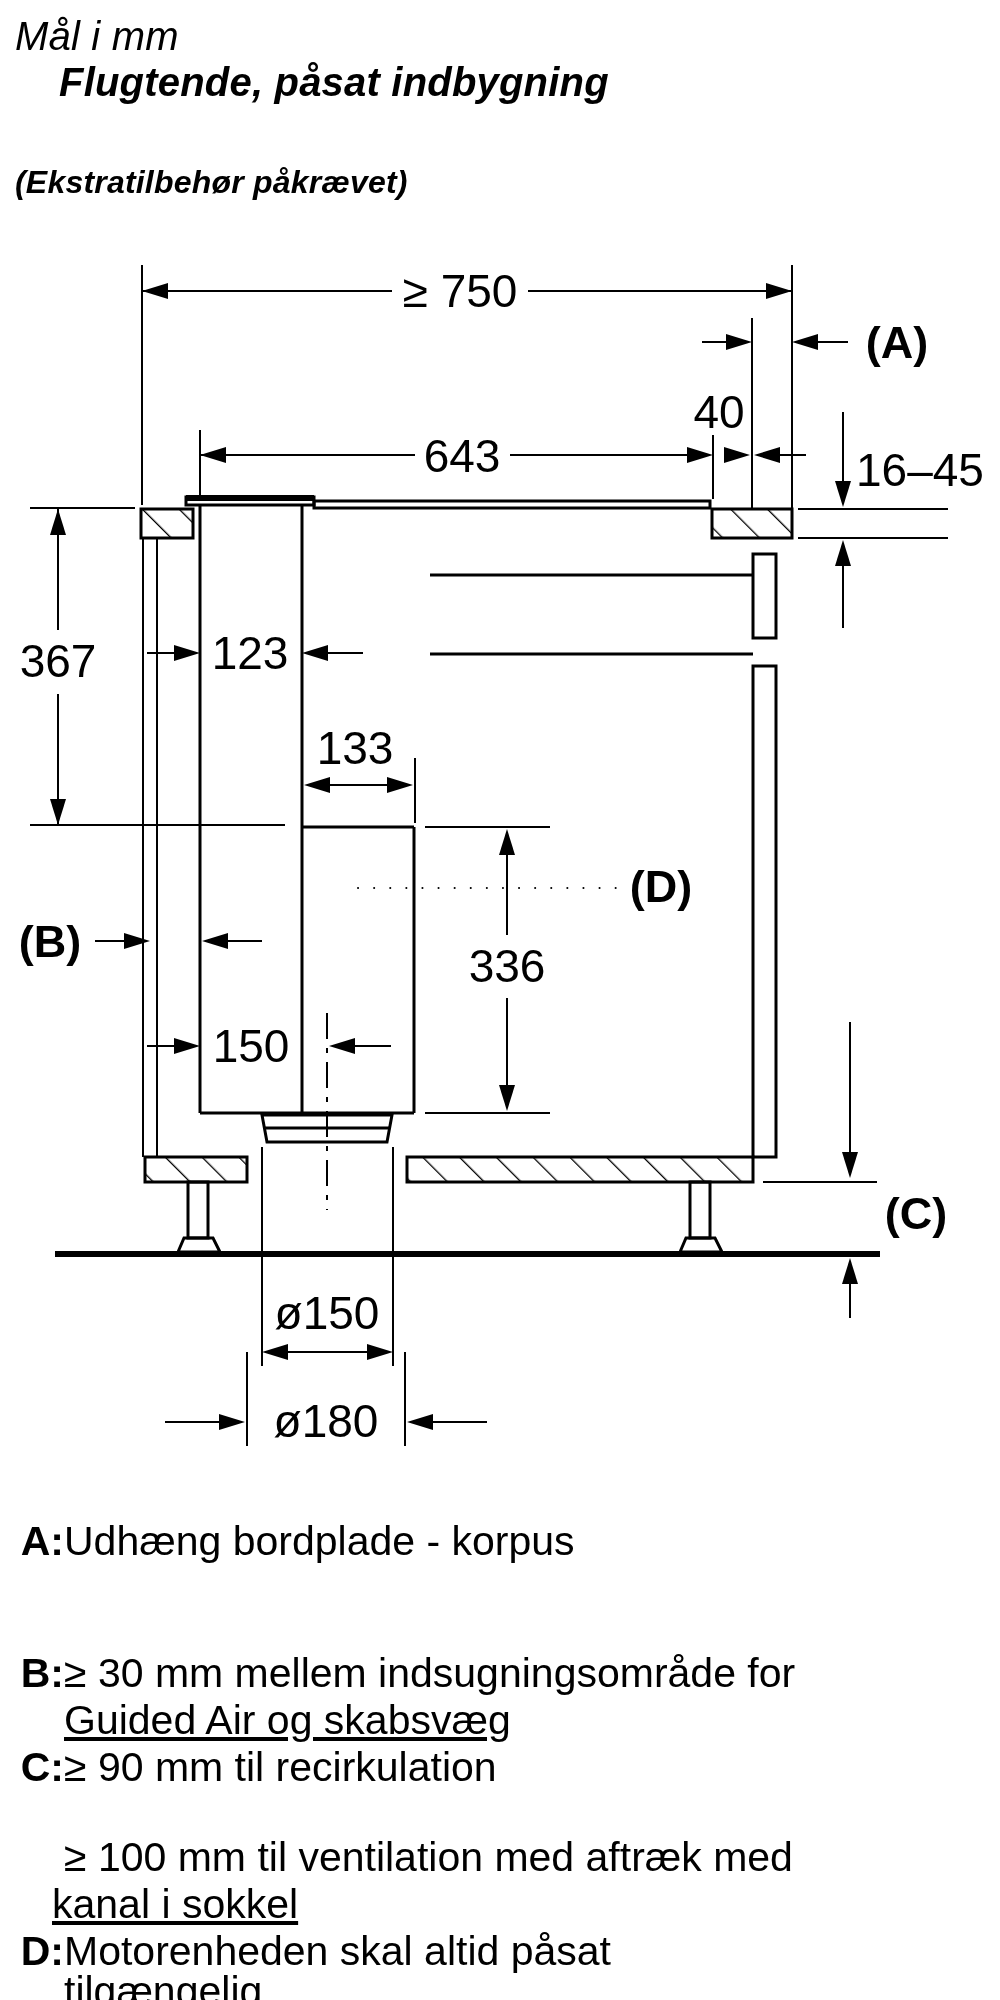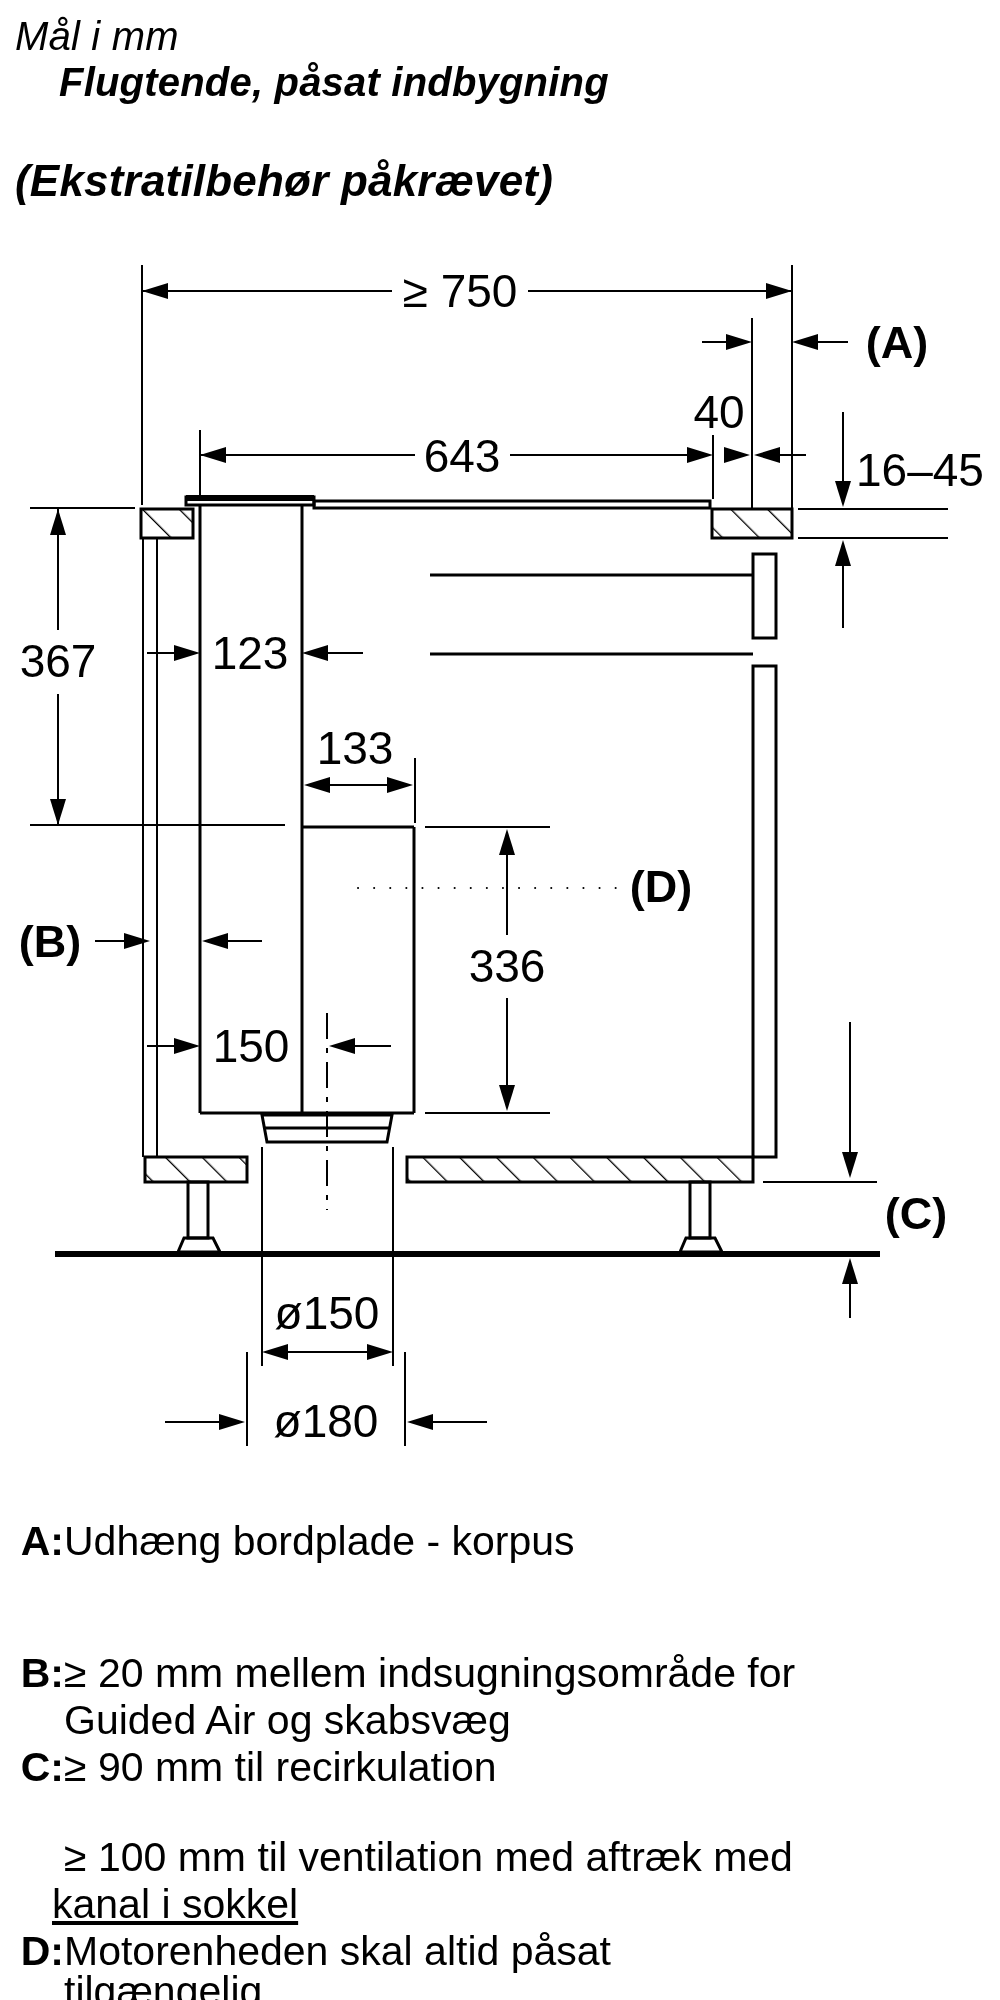--- a/index.html
+++ b/index.html
@@ -1,21 +1,21 @@
 <!DOCTYPE html>
 <html><head>
 <meta charset="utf-8">
 <style>
   html,body{margin:0;padding:0;background:#fff;}
   body{width:1000px;height:2000px;position:relative;font-family:"Liberation Sans",sans-serif;color:#000;overflow:hidden;}
   .abs{position:absolute;}
   .title-line{left:15px;white-space:nowrap;letter-spacing:0.2px;font-style:italic;}
   #t1{top:14px;font-size:40px;font-weight:400;}
   #t2{top:60px;font-size:40px;font-weight:700;margin-left:44px;}
-  #t3{top:156px;font-size:44px;font-weight:700;}
+  #t3{top:164px;font-size:32px;font-weight:700;}
   .legend-row{white-space:nowrap;font-size:41px;text-align:right;}
   .legend-key{font-weight:700;display:inline-block;min-width:49px;}
   svg text{font-family:"Liberation Sans",sans-serif;fill:#000;stroke:none;}
   .dim{font-size:46px;}
   .lbl{font-size:45px;font-weight:700;}
   .thin{stroke:#000;stroke-width:2;}
   .mid{stroke:#000;stroke-width:3;}
   .thick{stroke:#000;stroke-width:6;}
   .arrow{fill:#000;stroke:none;}
   .struct{fill:none;stroke:#000;stroke-width:3;}
@@ -215,23 +215,23 @@
     <polygon class="arrow" points="407,1422 433,1414 433,1430"></polygon>
     <line class="thin" x1="432" y1="1422" x2="487" y2="1422"></line>
     <text class="dim" x="326" y="1421" text-anchor="middle" dominant-baseline="central">ø180</text>
   </g>
 </svg>
 
 <div class="abs legend-row" style="left:15px;top:1518px;">
   <span class="legend-key">A:</span><span>Udhæng bordplade - korpus</span>
 </div>
 <div class="abs legend-row" style="left:15px;top:1650px;">
-  <span class="legend-key">B:</span><span>≥ 20 mm mellem indsugningsområde for</span>
-</div>
-<div class="abs legend-row" style="left:64px;top:1697px;">
+  <span class="legend-key">B:</span><span>≥ 30 mm mellem indsugningsområde for</span>
+</div>
+<div class="abs legend-row" style="left:64px;top:1697px;text-decoration:underline;">
   <span>Guided Air og skabsvæg</span>
 </div>
 <div class="abs legend-row" style="left:15px;top:1744px;">
   <span class="legend-key">C:</span><span>≥ 90 mm til recirkulation</span>
 </div>
 <div class="abs legend-row" style="left:64px;top:1834px;">
   <span>≥ 100 mm til ventilation med aftræk med</span>
 </div>
 <div class="abs legend-row" style="left:52px;top:1881px;text-decoration:underline;">
   <span>kanal i sokkel</span>

